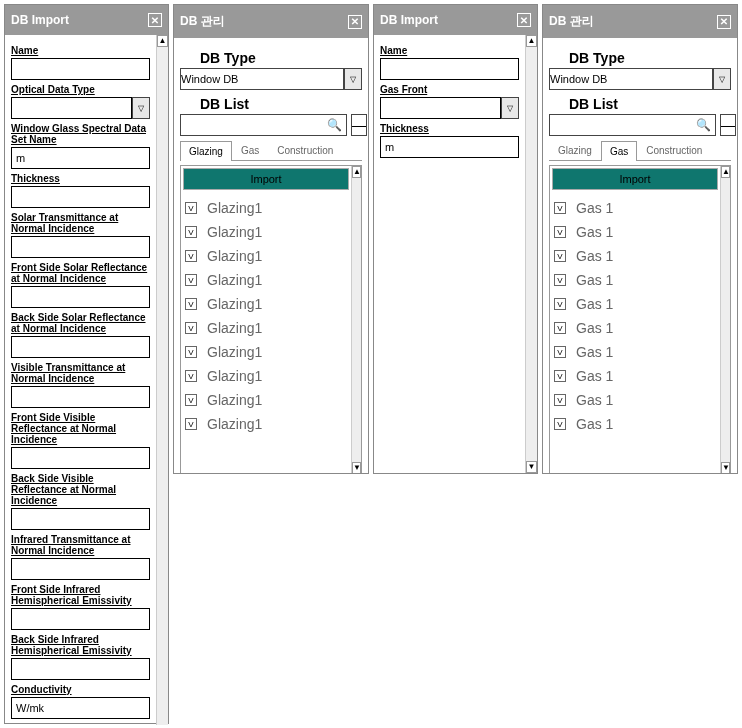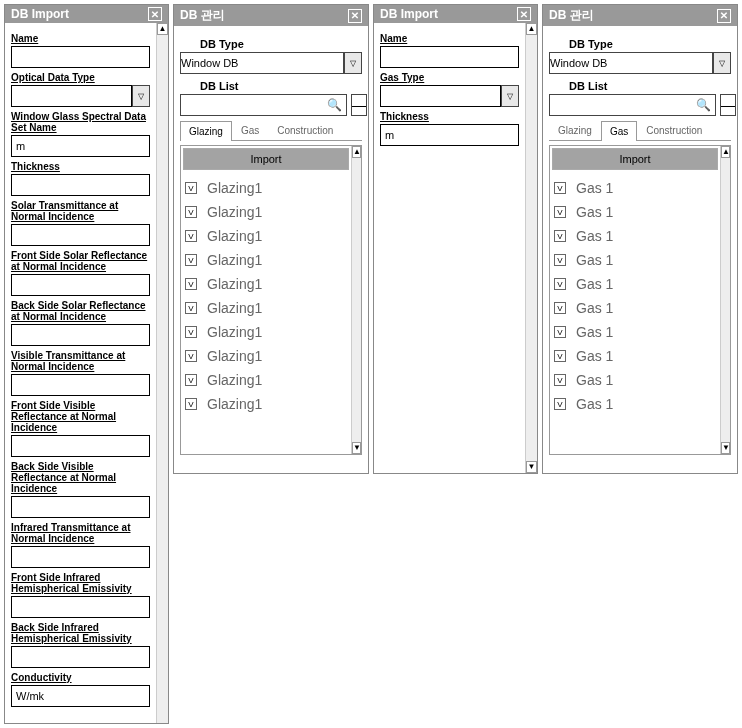--- a/index.html
+++ b/index.html
@@ -1,44 +1,44 @@
 <!DOCTYPE html>
 <html><head>
 <meta charset="utf-8">
 <style>
 * { box-sizing: border-box; margin: 0; padding: 0; font-family: Arial, sans-serif; }
 body { background: #fff; padding: 4px; }
 .panels { display: flex; gap: 4px; align-items: flex-start; }
 .panel { border: 1px solid #888; background: #fff; display: flex; flex-direction: column; }
-.panel-header { background: #999; color: #fff; padding: 2px 6px; font-size: 12px; font-weight: bold; display: flex; justify-content: space-between; align-items: center; }
+.panel-header { background: #999; color: #fff; padding: 8px 6px; font-size: 12px; font-weight: bold; display: flex; justify-content: space-between; align-items: center; }
 .close-btn { width: 14px; height: 14px; border: 1px solid #fff; display: flex; align-items: center; justify-content: center; font-size: 10px; cursor: pointer; }
 .subheader { background: #e8e8e8; padding: 6px; font-size: 12px; color: #555; border-bottom: 1px solid #ccc; }
 .panel-body { display: flex; flex: 1; }
 .scroll-content { flex: 1; padding: 6px; overflow: hidden; }
 .scrollbar { width: 12px; background: #eee; border-left: 1px solid #ccc; display: flex; flex-direction: column; justify-content: space-between; }
 .scroll-arrow { height: 12px; background: #fff; border: 1px solid #999; font-size: 8px; text-align: center; line-height: 10px; cursor: pointer; }
 .field-label { font-size: 10px; font-weight: bold; margin-top: 4px; margin-bottom: 2px; text-decoration: underline; }
 .field-input { width: 100%; border: 1px solid #000; padding: 4px; font-size: 11px; height: 22px; }
 .field-with-dropdown { display: flex; }
 .field-with-dropdown .field-input { flex: 1; }
 .dropdown-btn { width: 18px; border: 1px solid #444; background: #e8e8e8; display: flex; align-items: center; justify-content: center; font-size: 8px; cursor: pointer; }
 .select-row { display: flex; margin-bottom: 4px; }
 .select-box { flex: 1; border: 1px solid #444; padding: 4px 0; font-size: 11px; background: #fff; }
-.section-label { font-size: 11px; font-weight: bold; margin: 6px 0 2px; padding-left: 20px; }
+.section-label { font-size: 14px; font-weight: bold; margin: 6px 0 2px; padding-left: 20px; }
 .search-row { display: flex; gap: 4px; margin-bottom: 4px; align-items: stretch; }
 .search-box { flex: 1; border: 1px solid #444; padding: 2px 4px; display: flex; align-items: center; }
 .search-box input { border: none; flex: 1; font-size: 11px; outline: none; height: 16px; }
 .search-icon { font-size: 12px; }
 .square-btn { width: 24px; border: 1px solid #444; background: #fff; display: flex; align-items: center; justify-content: center; cursor: pointer; font-size: 14px; }
 .tabs { display: flex; border-bottom: 1px solid #999; margin-bottom: 4px; }
 .tab { padding: 4px 8px; font-size: 10px; cursor: pointer; border: 1px solid transparent; border-bottom: none; color: #666; }
 .tab.active { border-color: #999; background: #fff; color: #000; position: relative; top: 1px; }
 .list-container { border: 1px solid #999; display: flex; }
 .list-body { flex: 1; padding: 2px; }
-.import-header { background: #a3a3a3; border: 1px solid #aaa; text-align: center; padding: 4px; font-size: 11px; margin-bottom: 6px; }
+.import-header { background: #0f766e; border: 1px solid #aaa; text-align: center; padding: 4px; font-size: 11px; margin-bottom: 6px; }
 .list-item { display: flex; align-items: center; padding: 4px 2px; gap: 10px; }
 .check { width: 12px; height: 12px; border: 1px solid #666; display: flex; align-items: center; justify-content: center; font-size: 8px; }
 .item-label { font-size: 14px; color: #666; }
 .reg-btn { border: 1px solid #666; background: #f5f5f5; text-align: center; padding: 6px; font-size: 12px; font-weight: bold; cursor: pointer; margin-top: 8px; border-radius: 2px; }
 .p1 { width: 168px; height: 720px; }
 .p2 { width: 196px; height: 470px; }
 .p3 { width: 168px; height: 470px; }
 .p4 { width: 196px; height: 470px; }
 .list-scrollbar { width: 10px; background: #eee; border-left: 1px solid #ccc; display: flex; flex-direction: column; justify-content: space-between; }
 </style>
@@ -144,21 +144,21 @@
 
   <div class="panel p3">
     <div class="panel-header">
       <span>DB Import</span>
       <span class="close-btn">✕</span>
     </div>
     <div class="panel-body">
       <div class="scroll-content" id="p3-fields" style="display:flex;flex-direction:column;">
           <div class="field-label">Name</div>
           <input class="field-input" style="">
-          <div class="field-label">Gas Type</div>
+          <div class="field-label">Gas Front</div>
           <div class="field-with-dropdown">
             <input class="field-input" style="">
             <div class="dropdown-btn">▽</div>
           </div>
           <div class="field-label">Thickness</div>
           <input class="field-input" value="m" style="">
           <div style="flex: 1 1 0%;"></div>
         </div>
       <div class="scrollbar">
         <div class="scroll-arrow">▲</div>

